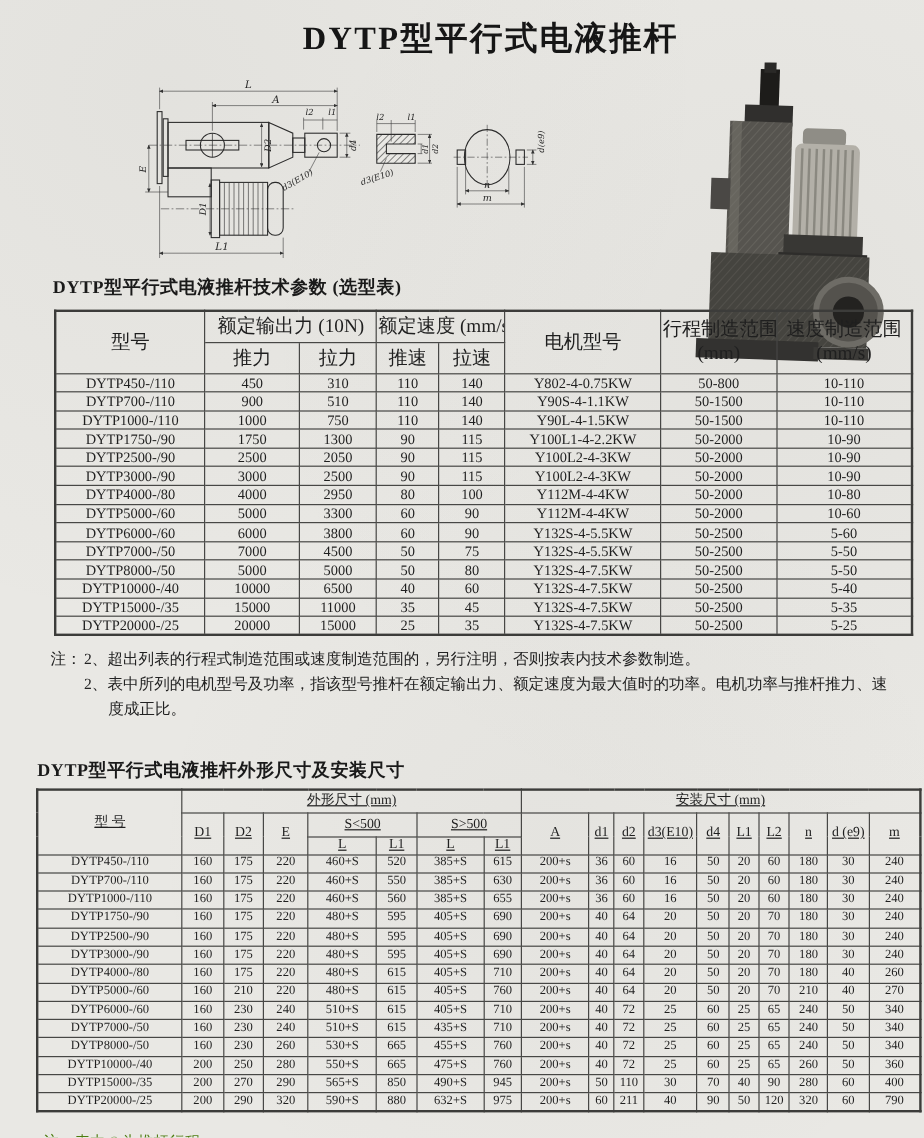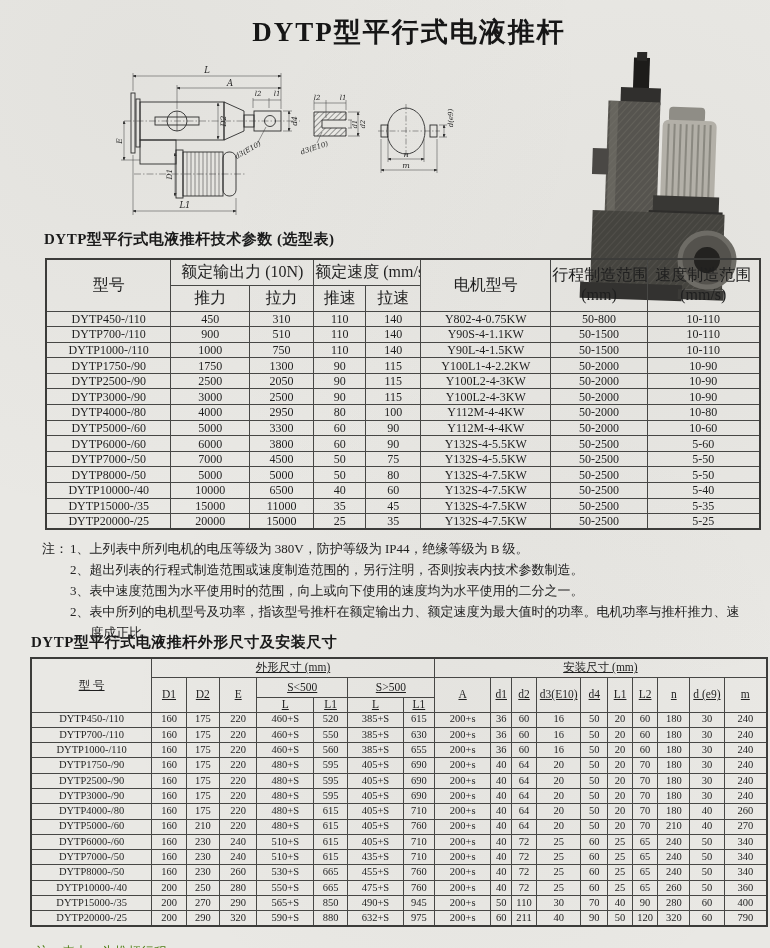--- a/index.html
+++ b/index.html
@@ -394,23 +394,21 @@
         <td>Y132S-4-7.5KW</td>
         <td>50-2500</td>
         <td>5-25</td>
       </tr>
     </tbody>
 </table>
 
 <div class="abs notes">
   <div class="notes-label">注：</div>
   <div class="notes-items">
-      <div class="note-item">1、上列表中所列电机的电压等级为 380V，防护等级为 IP44，绝缘等级为 B 级。</div>
       <div class="note-item">2、超出列表的行程式制造范围或速度制造范围的，另行注明，否则按表内技术参数制造。</div>
-      <div class="note-item">3、表中速度范围为水平使用时的范围，向上或向下使用的速度均为水平使用的二分之一。</div>
       <div class="note-item">2、表中所列的电机型号及功率，指该型号推杆在额定输出力、额定速度为最大值时的功率。电机功率与推杆推力、速度成正比。</div>
     </div>
 </div>
 
 <div class="abs sec-title sec2">DYTP型平行式电液推杆外形尺寸及安装尺寸</div>
 
 <table class="abs t2">
   <colgroup>
     <col style="width:16.4%">
       <col style="width:4.7%">

